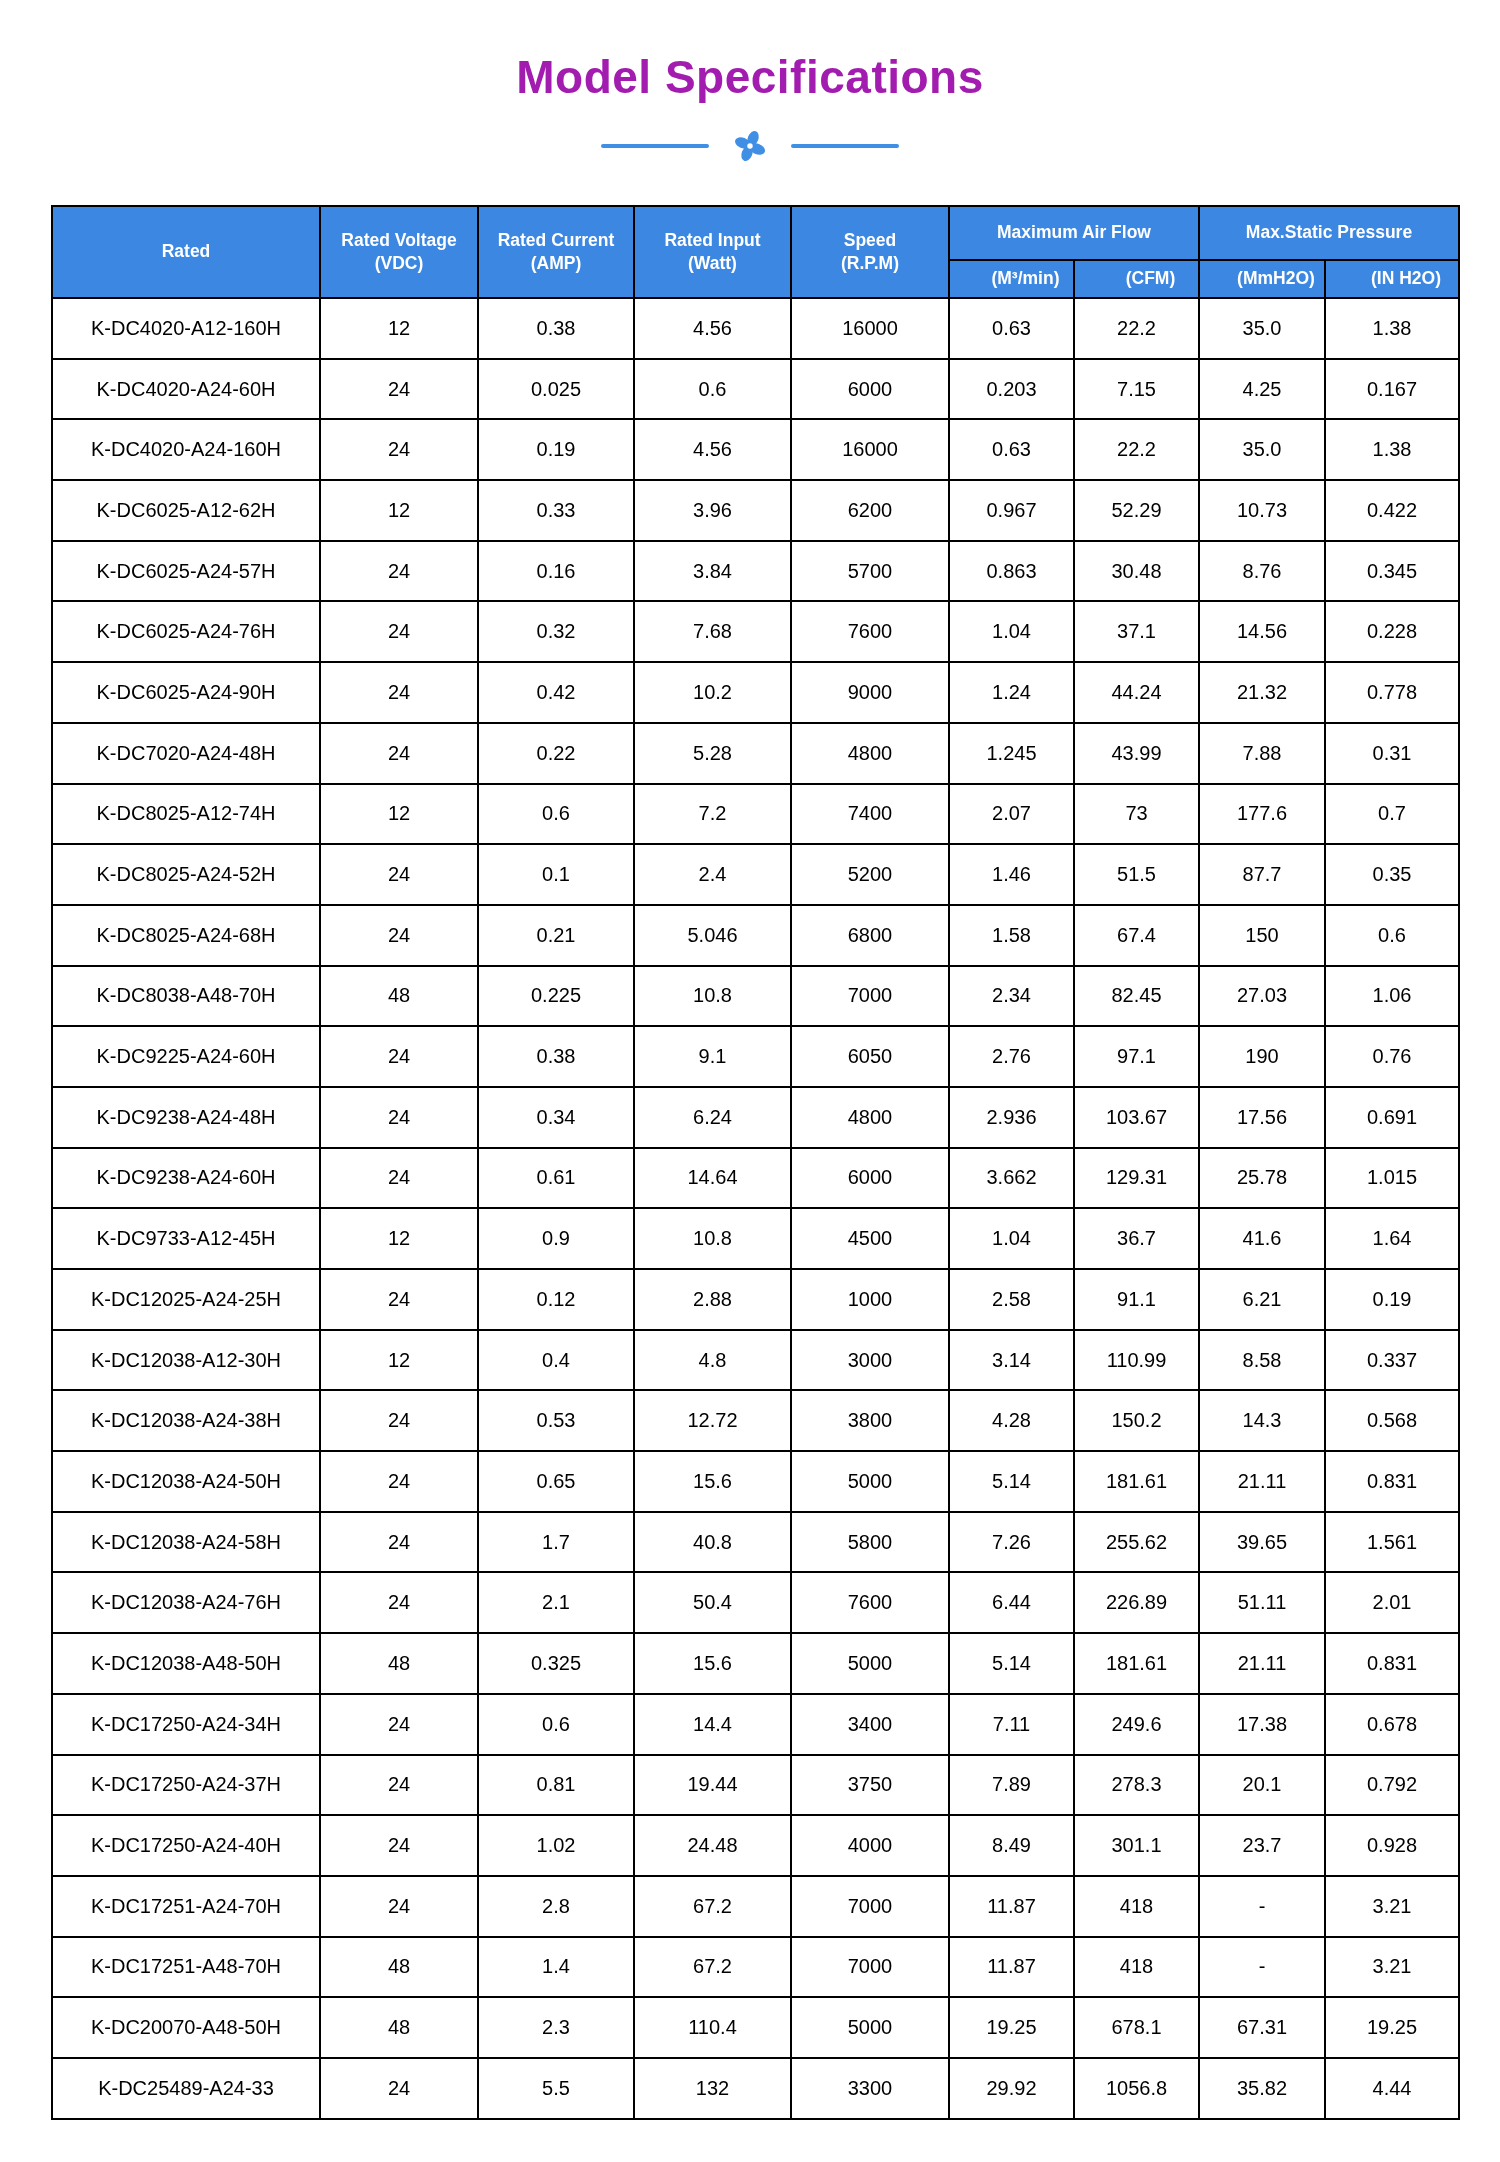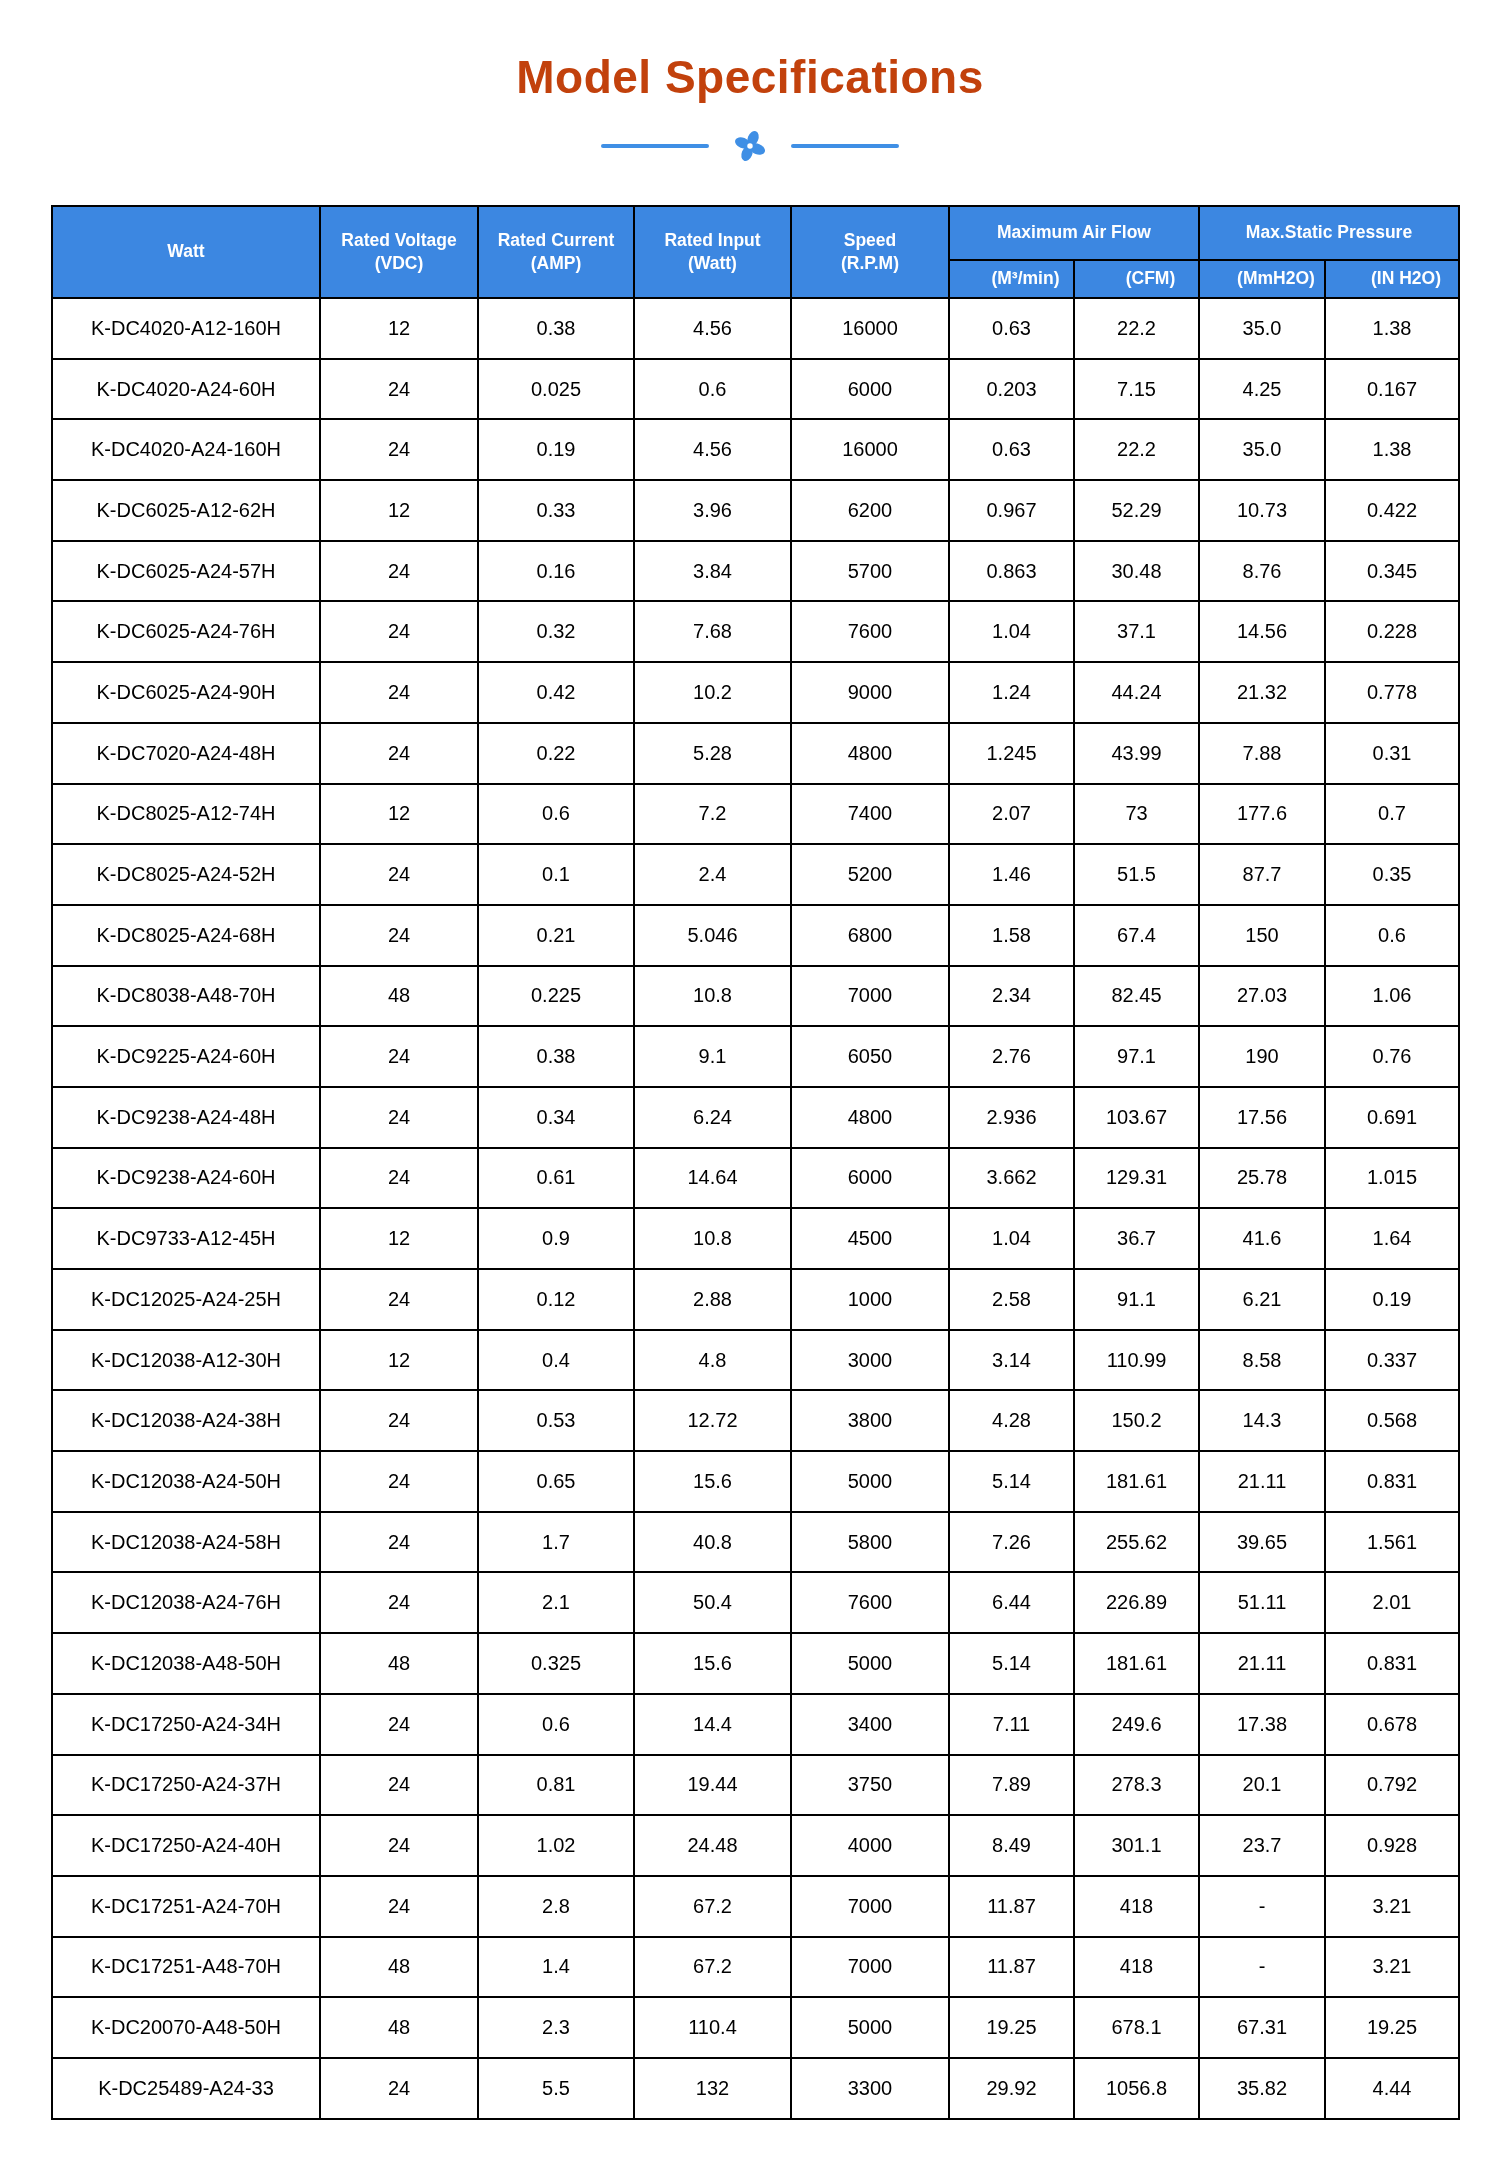--- a/index.html
+++ b/index.html
@@ -12,21 +12,21 @@
     overflow: hidden;
   }
   .title {
     position: absolute;
     top: 52px;
     left: 0;
     width: 100%;
     text-align: center;
     font-size: 46px;
     font-weight: bold;
-    color: #c2410c;
+    color: #a21caf;
     letter-spacing: 0.5px;
     line-height: 1.1;
   }
   .divider {
     position: absolute;
     top: 126px;
     left: 0;
     width: 100%;
     height: 40px;
     display: flex;
@@ -105,21 +105,21 @@
         <col style="width:156px">
       <col style="width:157px">
         <col style="width:158px">
         <col style="width:125px">
       <col style="width:125px">
         <col style="width:126px">
         <col style="width:134px">
     </colgroup>
     <thead>
       <tr class="group-row">
-        <th rowspan="2">Watt</th>
+        <th rowspan="2">Rated</th>
         <th rowspan="2">
           <div>Rated Voltage</div>
           <div>(VDC)</div>
         </th>
         <th rowspan="2">
           <div>Rated Current</div>
           <div>(AMP)</div>
         </th>
         <th rowspan="2">
           <div>Rated Input</div>

